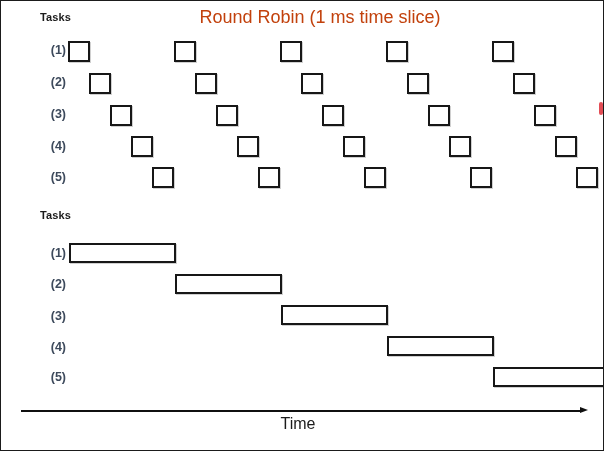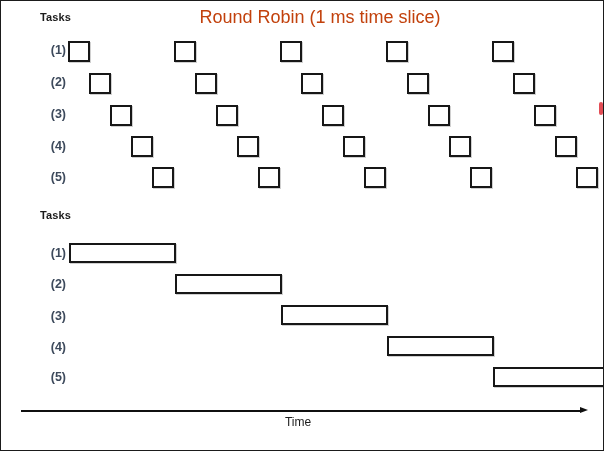--- a/index.html
+++ b/index.html
@@ -104,21 +104,21 @@
     border-top: 3.5px solid transparent;
     border-bottom: 3.5px solid transparent;
     border-left: 8px solid #101010;
   }
   #time-label {
     position: absolute;
     top: 414px;
     left: 0;
     width: 594px;
     text-align: center;
-    font-size: 12px;
+    font-size: 16px;
     color: #1b1b1b;
   }
 
   #edge-mark {
     position: absolute;
     right: 0px;
     top: 101px;
     width: 4px;
     height: 13px;
     background: #e03a42;

